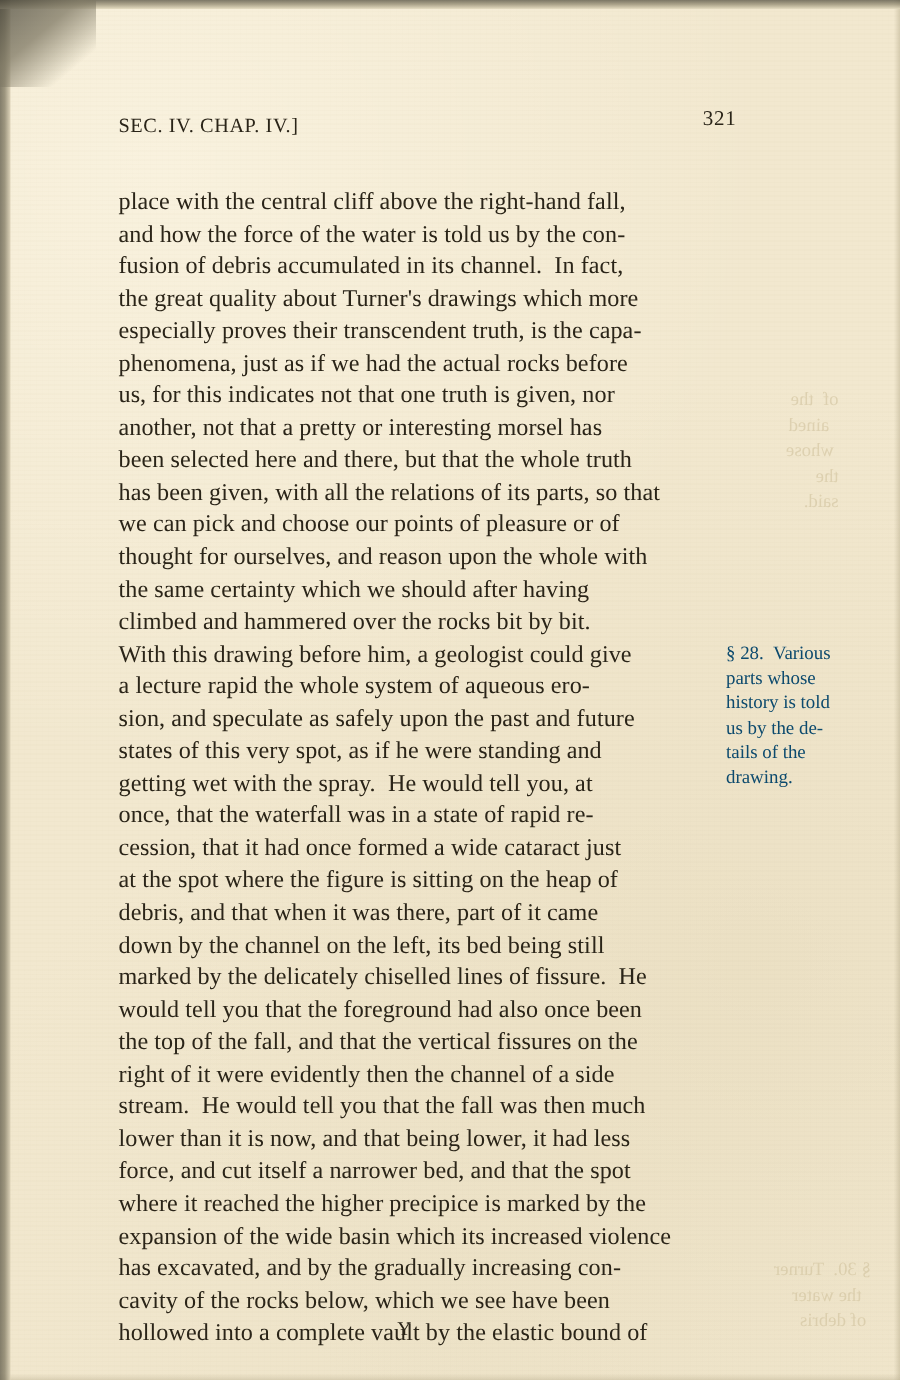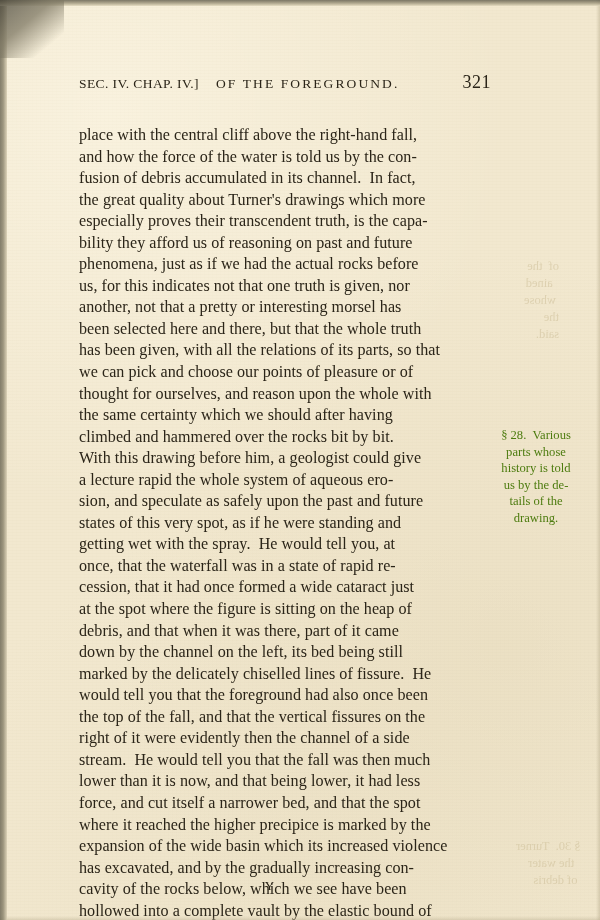--- a/index.html
+++ b/index.html
@@ -106,21 +106,21 @@
   }
   .runhead .ttl {
     position: absolute;
     left: 137px; top: 0;
     font-variant: small-caps;
     letter-spacing: 2.1px;
   }
   .runhead .pageno {
     position: absolute;
     right: 0; top: -4px;
-    font-size: 18px;
+    font-size: 14px;
     letter-spacing: .5px;
   }
 
   
   .body {
     position: absolute;
     left: 79px;
     top: 124px;
     width: 402px;
     font-size: 16.1px;
@@ -138,22 +138,22 @@
   }
 
   
   .sidenote {
     position: absolute;
     left: 484px;
     top: 427px;
     width: 104px;
     font-size: 12.6px;
     line-height: 16.6px;
-    color: #4d7c0f;
-    text-align: center;
+    color: #0c4a6e;
+    text-align: left;
   }
   .sidenote .sn {
     display: block;
     white-space: pre;
   }
 
   
   .signature {
     position: absolute;
     left: 0;
@@ -190,31 +190,29 @@
   the
   said.</div>
   <div class="bleed bleed-b"> § 30.  Turner
    the water
   of debris</div>
 
   <div class="content">
 
     <div class="runhead">
       <span class="sec">SEC. IV. CHAP. IV.]</span>
-      <span class="ttl">OF THE FOREGROUND.</span>
       <span class="pageno">321</span>
     </div>
 
     <div class="body">
         <span class="ln">place with the central cliff above the right-hand fall,</span>
         <span class="ln">and how the force of the water is told us by the con-</span>
         <span class="ln">fusion of debris accumulated in its channel.  In fact,</span>
         <span class="ln">the great quality about Turner's drawings which more</span>
         <span class="ln">especially proves their transcendent truth, is the capa-</span>
-        <span class="ln">bility they afford us of reasoning on past and future</span>
         <span class="ln">phenomena, just as if we had the actual rocks before</span>
         <span class="ln">us, for this indicates not that one truth is given, nor</span>
         <span class="ln">another, not that a pretty or interesting morsel has</span>
         <span class="ln">been selected here and there, but that the whole truth</span>
         <span class="ln">has been given, with all the relations of its parts, so that</span>
         <span class="ln">we can pick and choose our points of pleasure or of</span>
         <span class="ln">thought for ourselves, and reason upon the whole with</span>
         <span class="ln">the same certainty which we should after having</span>
         <span class="ln">climbed and hammered over the rocks bit by bit.</span>
         <span class="ln narrow">With this drawing before him, a geologist could give</span>

